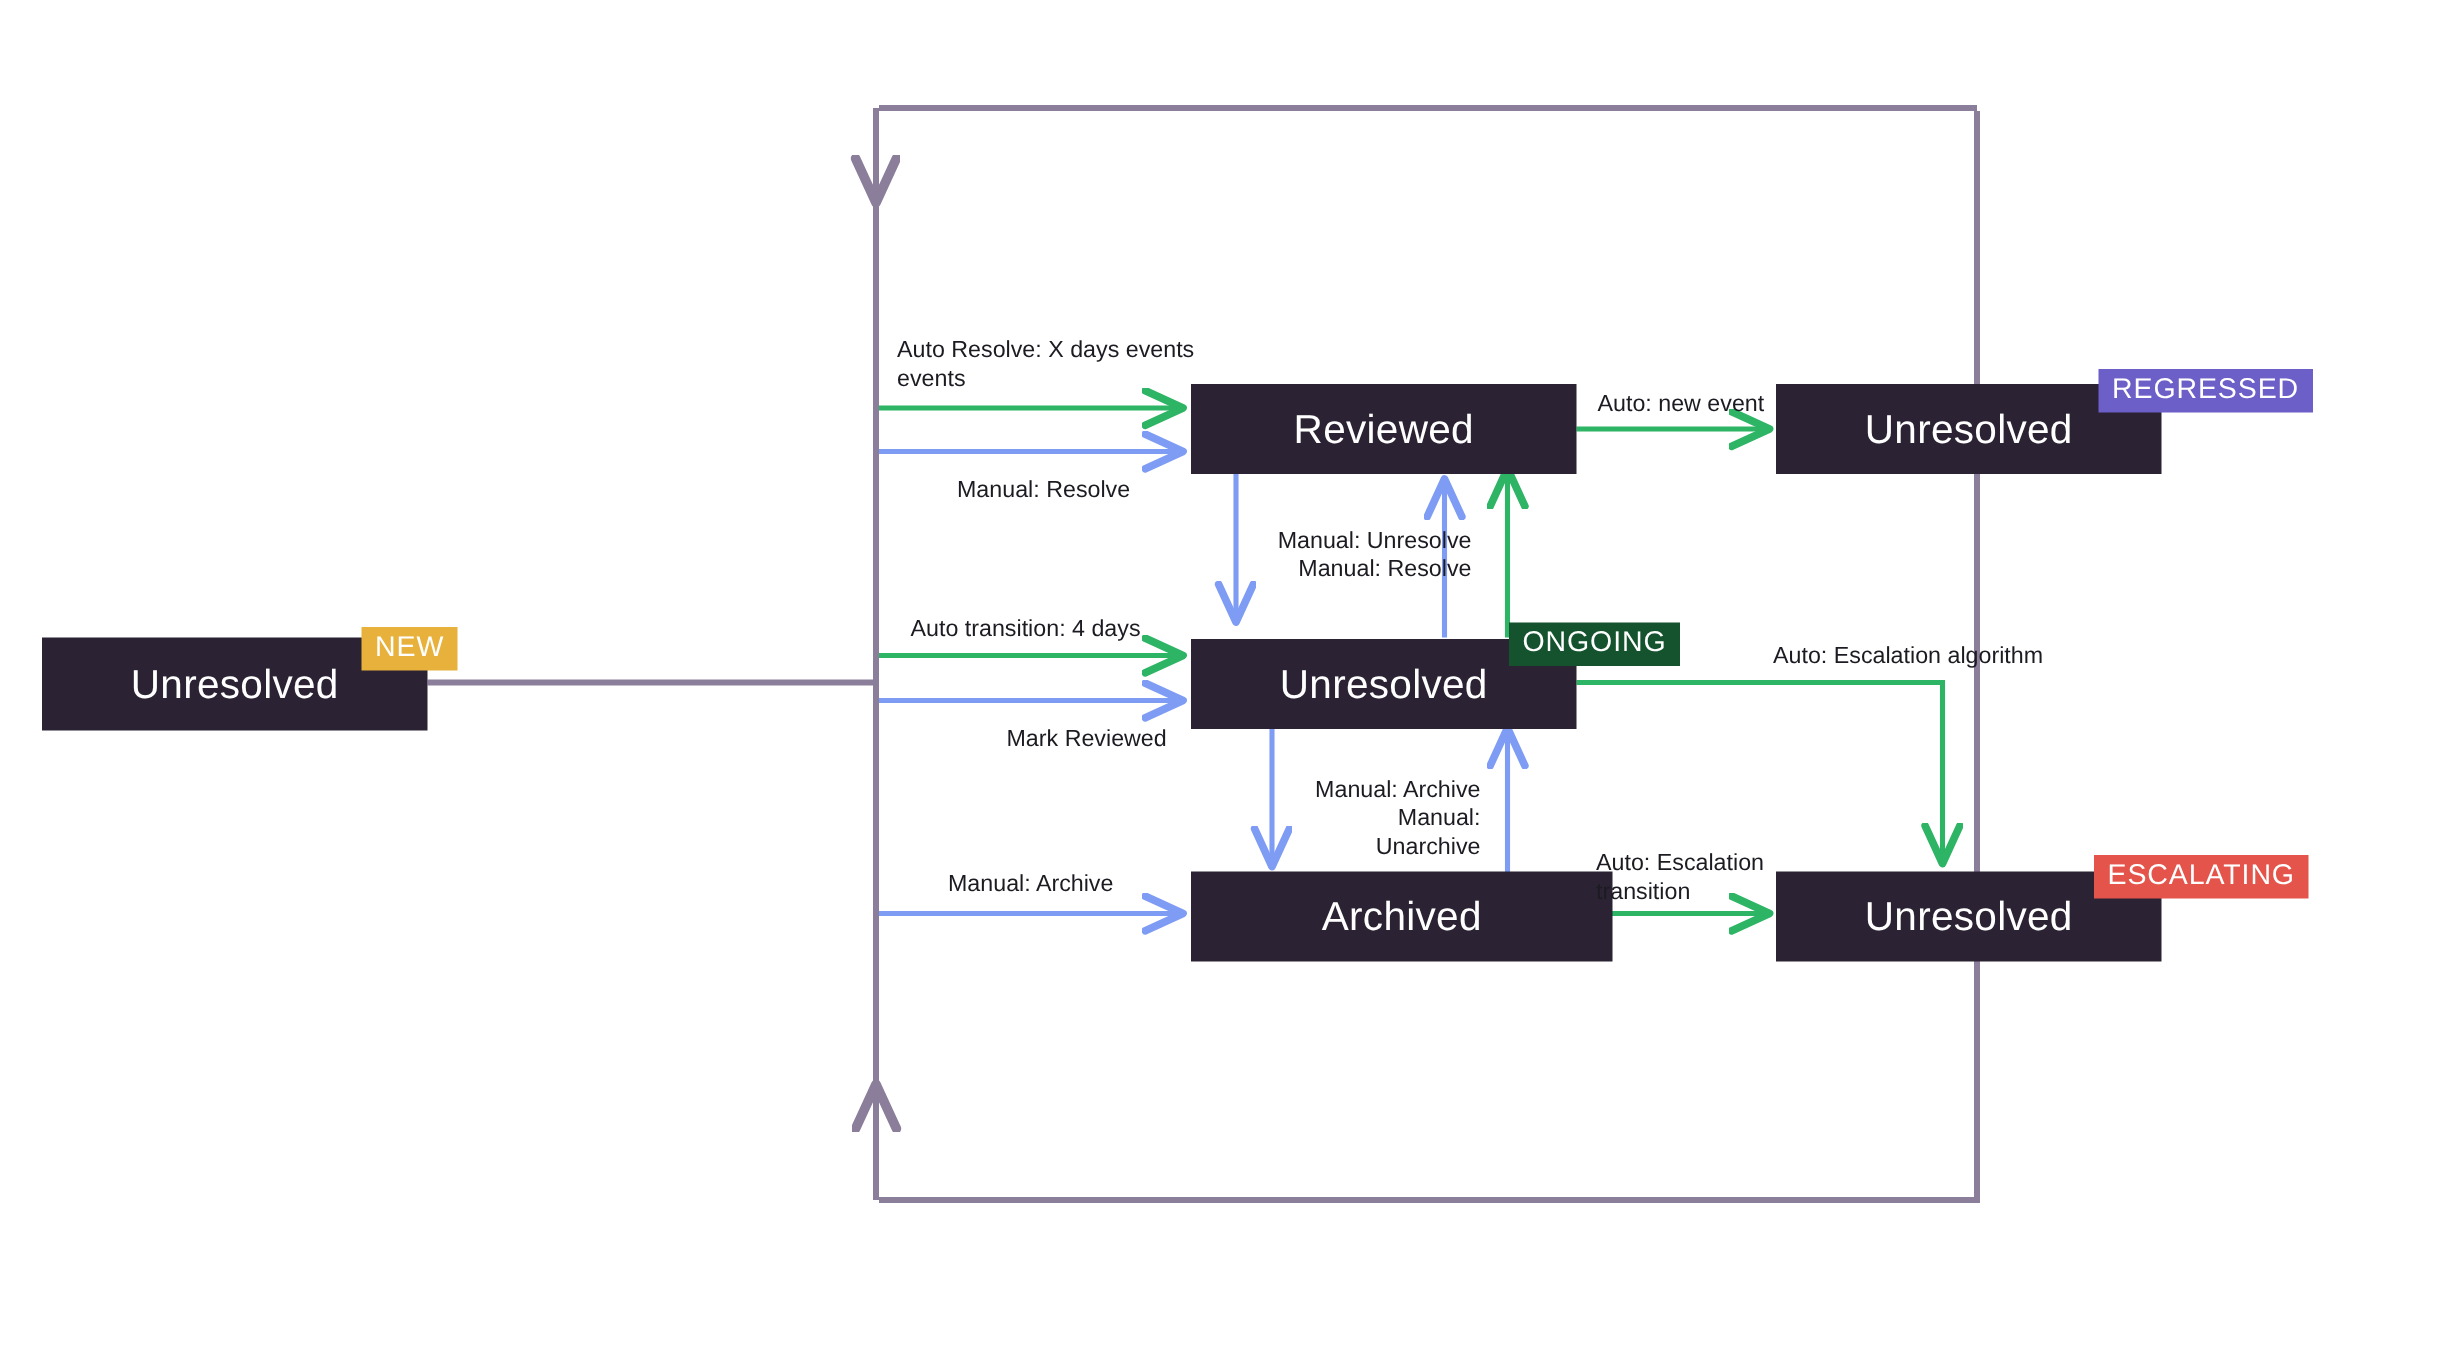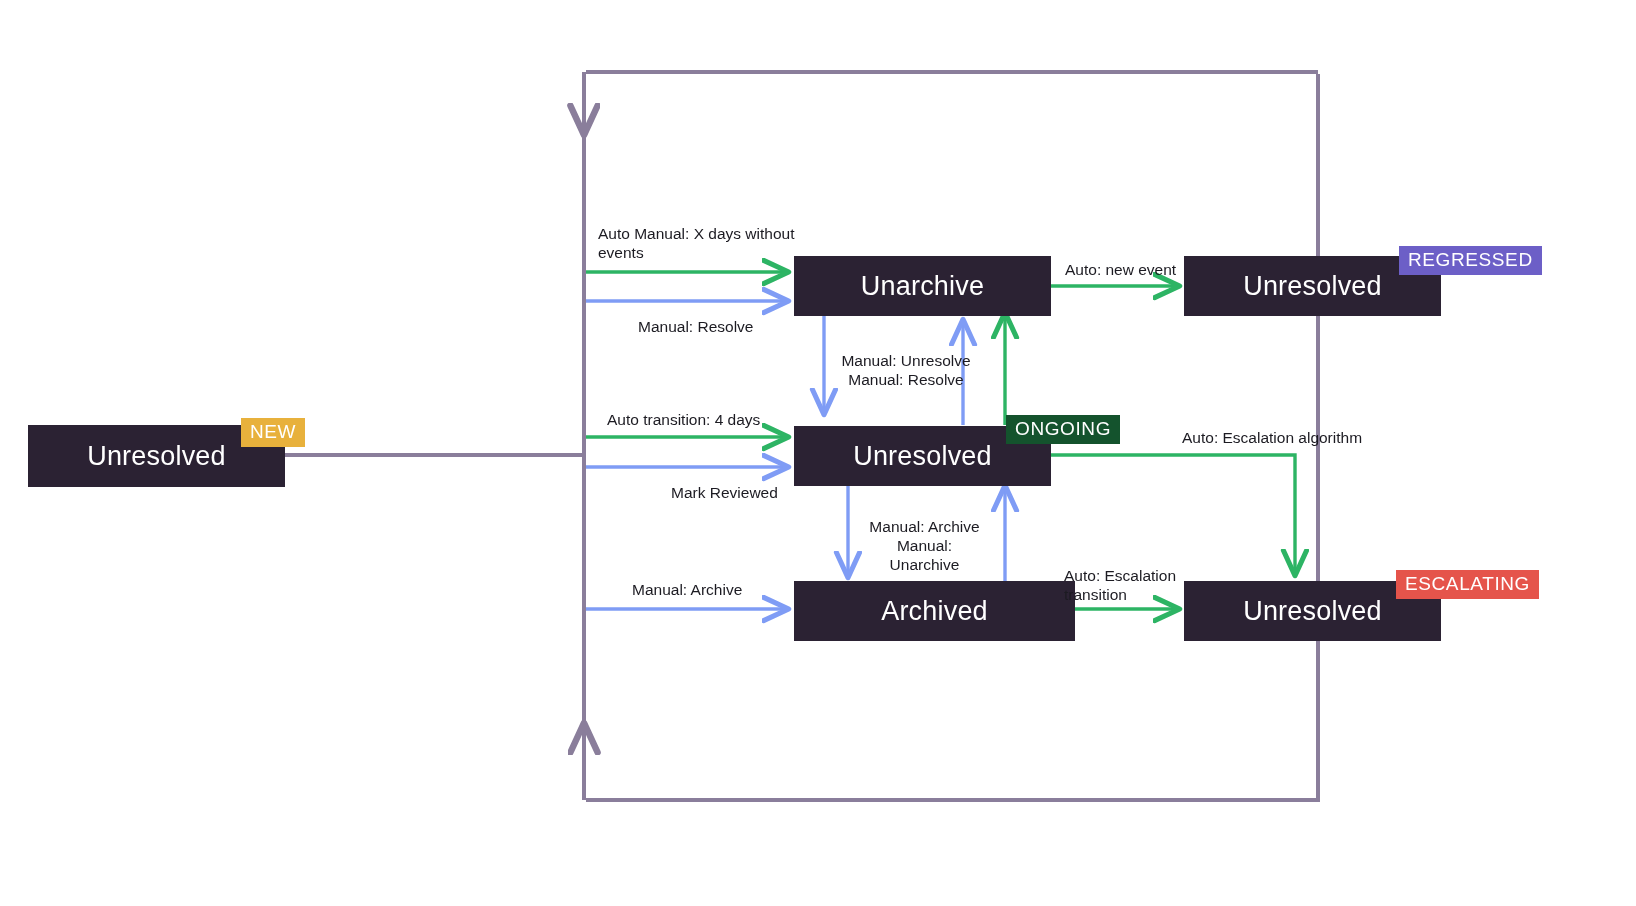--- a/index.html
+++ b/index.html
@@ -51,21 +51,21 @@
     z-index: 8;
   }
   .edge-label {
     position: absolute;
     color: #1C1B22;
     font-size: 15.5px;
     line-height: 19px;
     white-space: pre-line;
     z-index: 7;
   }
-  .el-center { text-align: center; }
+  .el-center { text-align: right; }
 </style>
 </head>
 <body>
 
 <div id="canvas">
 
   <svg id="wires" viewBox="0 0 1636 906">
     <defs>
       <marker id="ah-green" markerWidth="10" markerHeight="10" refX="7.2" refY="4" orient="auto" markerUnits="strokeWidth">
         <path d="M0.6,0.6 L8,4 L0.6,7.4" fill="none" stroke="#2DB464" stroke-width="1.5" stroke-linecap="round" stroke-linejoin="round"></path>
@@ -117,21 +117,21 @@
     <path d="M586,609 L786,609" fill="none" stroke="#7F9CF5" stroke-width="3.4" marker-end="url(#ah-blue)"></path>
 
     <path d="M1051,609 L1177,609" fill="none" stroke="#2DB464" stroke-width="3.4" marker-end="url(#ah-green)"></path>
   </svg>
 
   <div class="node" style="left:28px; top:425px; width:257px; height:62px;">
     <span>Unresolved</span>
   </div>
 
   <div class="node" style="left:794px; top:256px; width:257px; height:60px;">
-    <span>Unarchive</span>
+    <span>Reviewed</span>
   </div>
 
   <div class="node" style="left:1184px; top:256px; width:257px; height:60px;">
     <span>Unresolved</span>
   </div>
 
   <div class="node" style="left:794px; top:426px; width:257px; height:60px;">
     <span>Unresolved</span>
   </div>
 
@@ -152,21 +152,21 @@
   </div>
 
   <div class="badge" style="left:1006px; top:415px; background:#14532d;">
     <span>ONGOING</span>
   </div>
 
   <div class="badge" style="left:1396px; top:570px; background:#E5544B;">
     <span>ESCALATING</span>
   </div>
 
-  <div class="edge-label" style="left:598px; top:224px; width:200px;">Auto Manual: X days without
+  <div class="edge-label" style="left:598px; top:224px; width:200px;">Auto Resolve: X days events
 events</div>
 
   <div class="edge-label" style="left:638px; top:317px; width:190px;">Manual: Resolve</div>
 
   <div class="edge-label" style="left:1065px; top:260px; width:170px;">Auto: new event</div>
 
   <div class="edge-label el-center" style="left:831px; top:351px; width:150px;">Manual: Unresolve
 Manual: Resolve</div>
 
 

